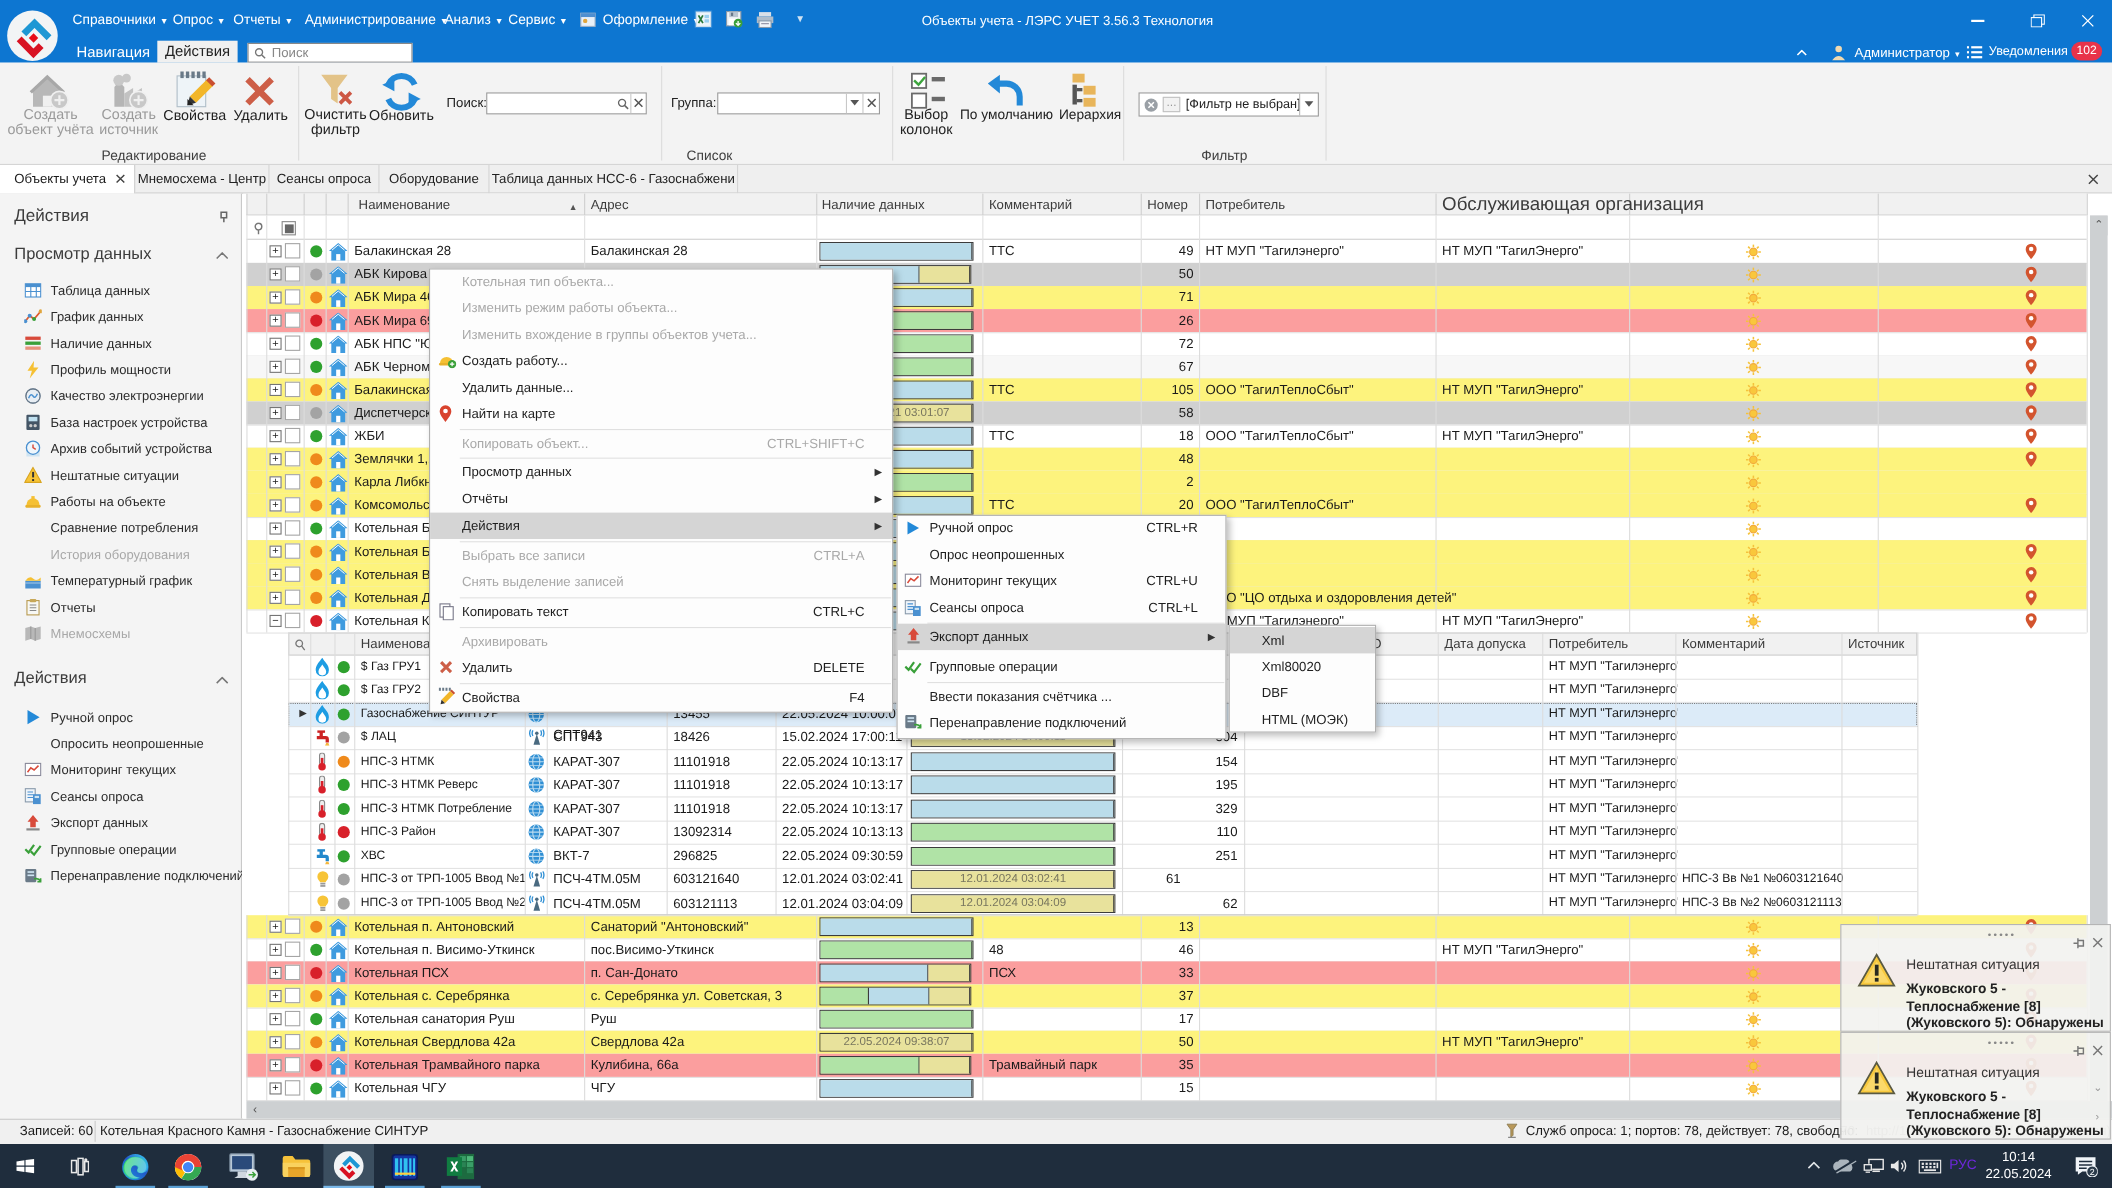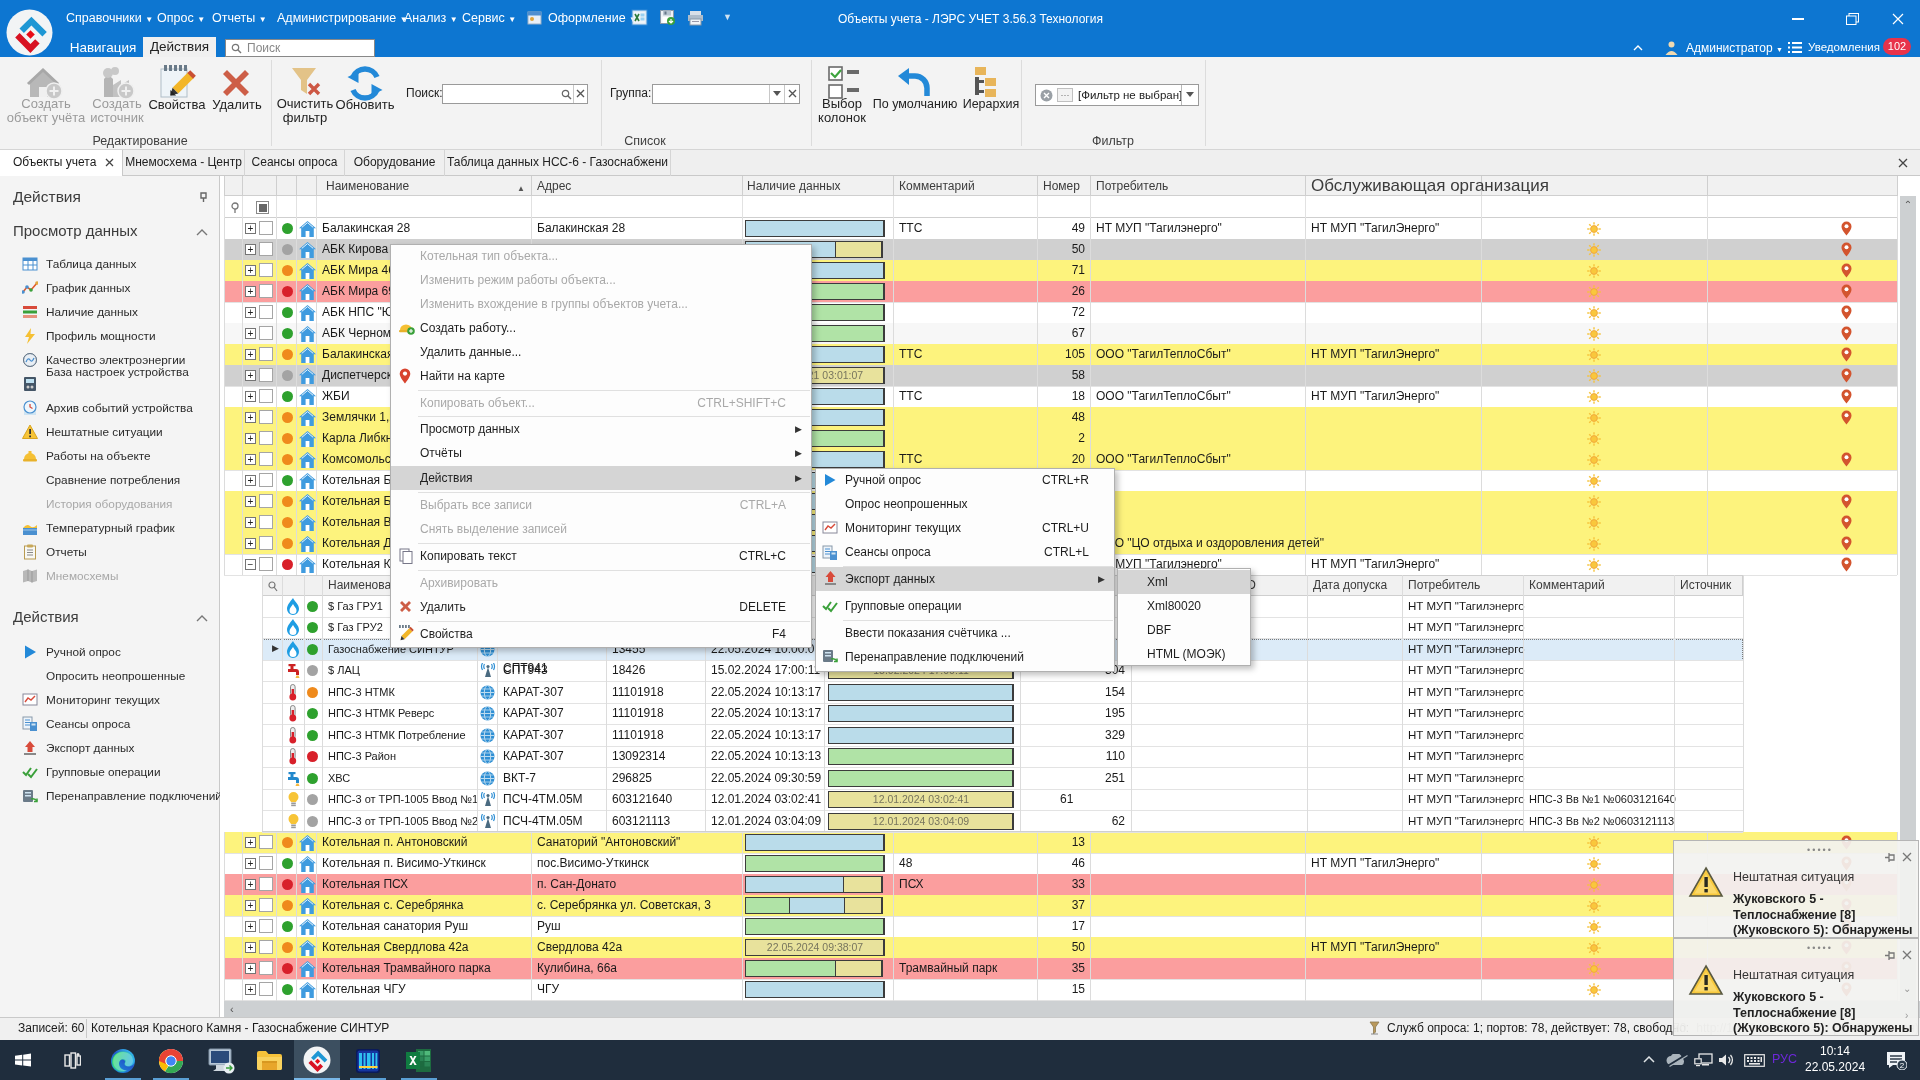--- a/index.html
+++ b/index.html
@@ -252,21 +252,21 @@
     <path d="M4 10 Q6 5 8 8 T12 6" stroke="#4a90d0" stroke-width="1.3" fill="none"></path>
     <circle cx="8" cy="8" r="6.5" fill="none" stroke="#667788"></circle>
   </svg>
 <div style="position:absolute;left:46px;top:352px;width:174px;height:17px;font-size:11.8px;color:#2b2b2b;white-space:nowrap;overflow:hidden;line-height:16px">Качество электроэнергии</div>
 <svg class="abs" style="left:22px;top:376px" width="16" height="16">
     <rect x="2" y="1" width="12" height="14" rx="1" fill="#445566"></rect>
     <rect x="4" y="3" width="8" height="4" fill="#bfe0f0"></rect>
     <circle cx="6" cy="11" r="1.5" fill="#ccc"></circle>
     <circle cx="10" cy="11" r="1.5" fill="#ccc"></circle>
   </svg>
-<div style="position:absolute;left:46px;top:364px;width:174px;height:17px;font-size:11.8px;color:#2b2b2b;white-space:nowrap;overflow:hidden;line-height:16px">База настроек устройства</div>
+<div style="position:absolute;left:46px;top:376px;width:174px;height:17px;font-size:11.8px;color:#2b2b2b;white-space:nowrap;overflow:hidden;line-height:16px">База настроек устройства</div>
 <svg class="abs" style="left:22px;top:400px" width="16" height="16">
     <rect x="2" y="8" width="12" height="7" fill="#cfe4f2"></rect>
     <circle cx="8" cy="7" r="6" fill="#eef6fc" stroke="#4a90d0" stroke-width="1.2"></circle>
     <path d="M8 4 V7 L10.5 8.5" stroke="#d84a3a" stroke-width="1.3" fill="none"></path>
   </svg>
 <div style="position:absolute;left:46px;top:400px;width:174px;height:17px;font-size:11.8px;color:#2b2b2b;white-space:nowrap;overflow:hidden;line-height:16px">Архив событий устройства</div>
 <svg class="abs" style="left:22px;top:424px" width="16" height="16">
     <path d="M8 1 L15.5 14.5 H0.5 Z" fill="#f7c437" stroke="#d8a420"></path>
     <rect x="7.2" y="5" width="1.8" height="5" fill="#333"></rect>
     <rect x="7.2" y="11.5" width="1.8" height="1.8" fill="#333"></rect>

